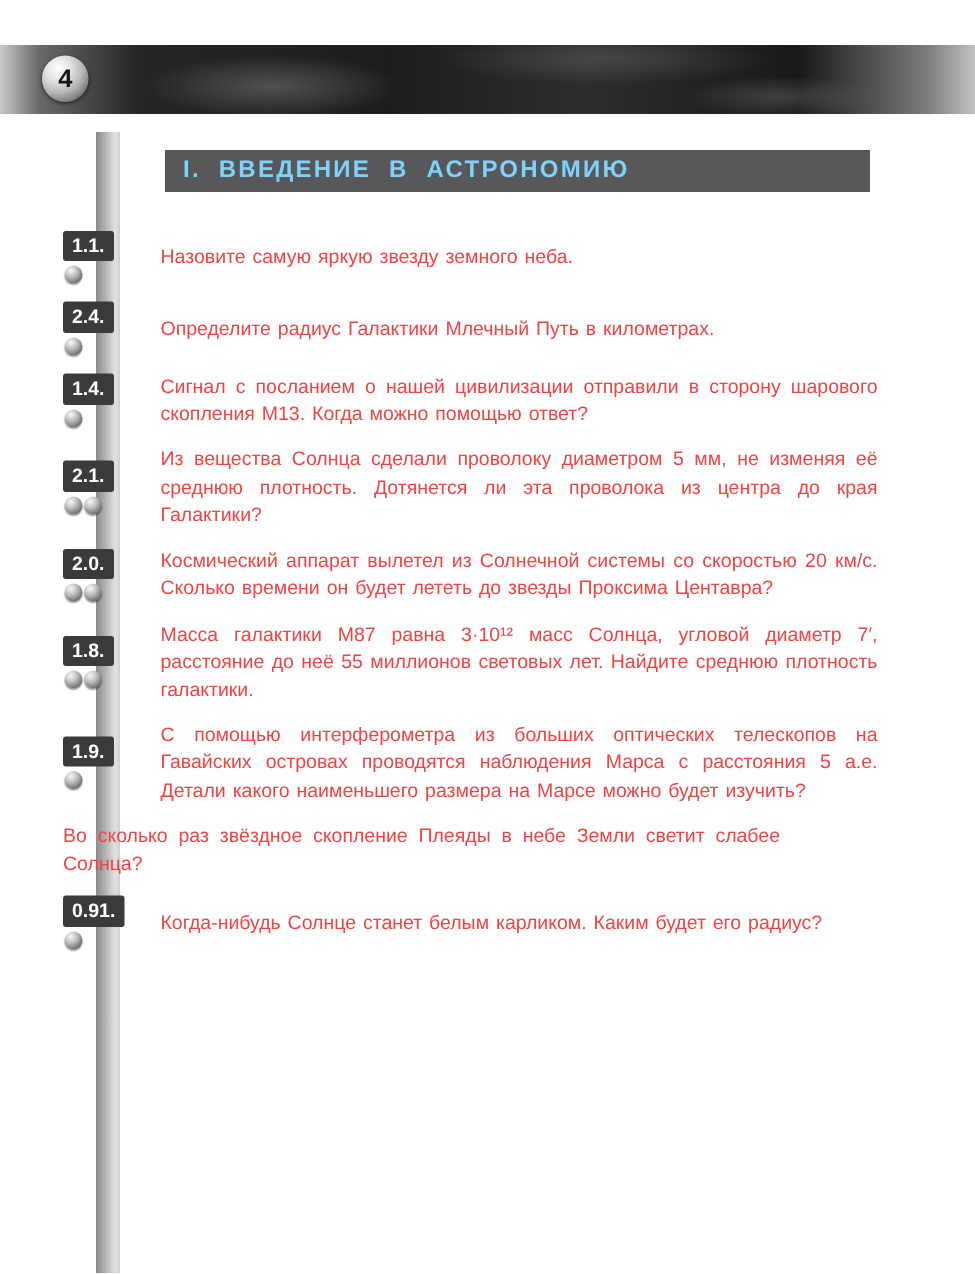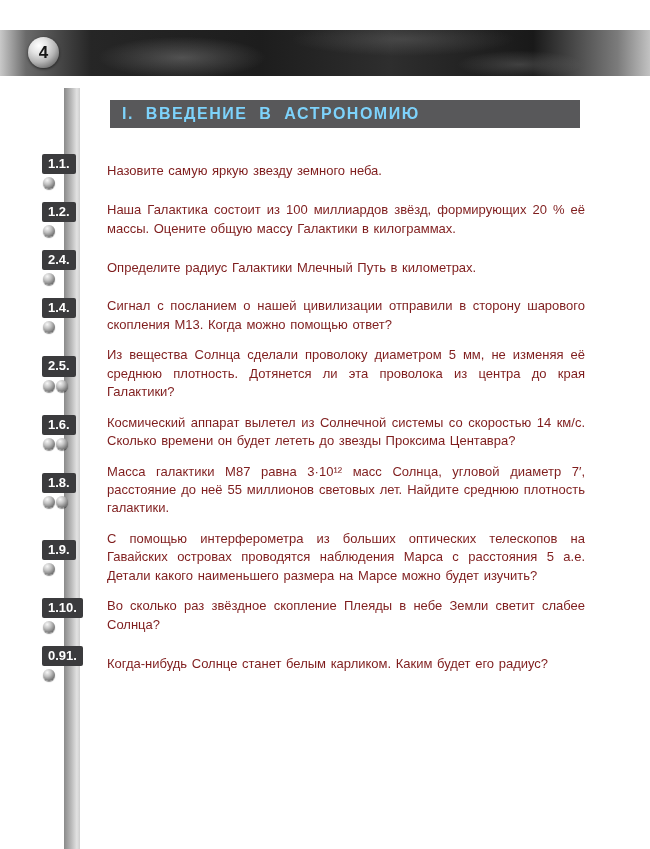--- a/index.html
+++ b/index.html
@@ -121,21 +121,21 @@
     height: 12px;
     border-radius: 50%;
     background: radial-gradient(circle at 35% 28%, #f7f7f7 0%, #c2c2c2 35%, #7a7a7a 70%, #3c3c3c 100%);
     box-shadow: 0 1px 1px rgba(0,0,0,0.45);
   }
   .problem-text {
     margin: 0;
     width: 478px;
     font-size: 13px;
     line-height: 1.42;
-    color: #7f1d1d;
+    color: #ef4444;
     text-align: justify;
     word-spacing: 1px;
   }
 </style>
 </head>
 <body>
 
 <div class="page">
 
   <div class="top-band">
@@ -154,29 +154,20 @@
   <div class="problem">
     <div class="problem-left">
       <span class="badge">1.1.</span>
       <span class="spheres">
               <span class="sphere"></span>
             </span>
     </div>
     <p class="problem-text">Назовите самую яркую звезду земного неба.</p>
   </div>
 
-  <div class="problem">
-    <div class="problem-left">
-      <span class="badge">1.2.</span>
-      <span class="spheres">
-              <span class="sphere"></span>
-            </span>
-    </div>
-    <p class="problem-text">Наша Галактика состоит из 100 миллиардов звёзд, формирующих 20 % её массы. Оцените общую массу Галактики в килограммах.</p>
-  </div>
 
   <div class="problem">
     <div class="problem-left">
       <span class="badge">2.4.</span>
       <span class="spheres">
               <span class="sphere"></span>
             </span>
     </div>
     <p class="problem-text">Определите радиус Галактики Млечный Путь в километрах.</p>
   </div>
@@ -186,38 +177,38 @@
       <span class="badge">1.4.</span>
       <span class="spheres">
               <span class="sphere"></span>
             </span>
     </div>
     <p class="problem-text">Сигнал с посланием о нашей цивилизации отправили в сторону шарового скопления M13. Когда можно помощью ответ?</p>
   </div>
 
   <div class="problem">
     <div class="problem-left">
-      <span class="badge">2.5.</span>
+      <span class="badge">2.1.</span>
       <span class="spheres">
               <span class="sphere"></span>
               <span class="sphere"></span>
             </span>
     </div>
     <p class="problem-text">Из вещества Солнца сделали проволоку диаметром 5 мм, не изменяя её среднюю плотность. Дотянется ли эта проволока из центра до края Галактики?</p>
   </div>
 
   <div class="problem">
     <div class="problem-left">
-      <span class="badge">1.6.</span>
-      <span class="spheres">
-              <span class="sphere"></span>
-              <span class="sphere"></span>
-            </span>
-    </div>
-    <p class="problem-text">Космический аппарат вылетел из Солнечной системы со скоростью 14 км/с. Сколько времени он будет лететь до звезды Проксима Центавра?</p>
+      <span class="badge">2.0.</span>
+      <span class="spheres">
+              <span class="sphere"></span>
+              <span class="sphere"></span>
+            </span>
+    </div>
+    <p class="problem-text">Космический аппарат вылетел из Солнечной системы со скоростью 20 км/с. Сколько времени он будет лететь до звезды Проксима Центавра?</p>
   </div>
 
 
   <div class="problem">
     <div class="problem-left">
       <span class="badge">1.8.</span>
       <span class="spheres">
               <span class="sphere"></span>
               <span class="sphere"></span>
             </span>
@@ -229,26 +220,20 @@
     <div class="problem-left">
       <span class="badge">1.9.</span>
       <span class="spheres">
               <span class="sphere"></span>
             </span>
     </div>
     <p class="problem-text">С помощью интерферометра из больших оптических телескопов на Гавайских островах проводятся наблюдения Марса с расстояния 5 а.е. Детали какого наименьшего размера на Марсе можно будет изучить?</p>
   </div>
 
   <div class="problem">
-    <div class="problem-left">
-      <span class="badge">1.10.</span>
-      <span class="spheres">
-              <span class="sphere"></span>
-            </span>
-    </div>
     <p class="problem-text">Во сколько раз звёздное скопление Плеяды в небе Земли светит слабее Солнца?</p>
   </div>
 
   <div class="problem">
     <div class="problem-left">
       <span class="badge">0.91.</span>
       <span class="spheres">
               <span class="sphere"></span>
             </span>
     </div>

